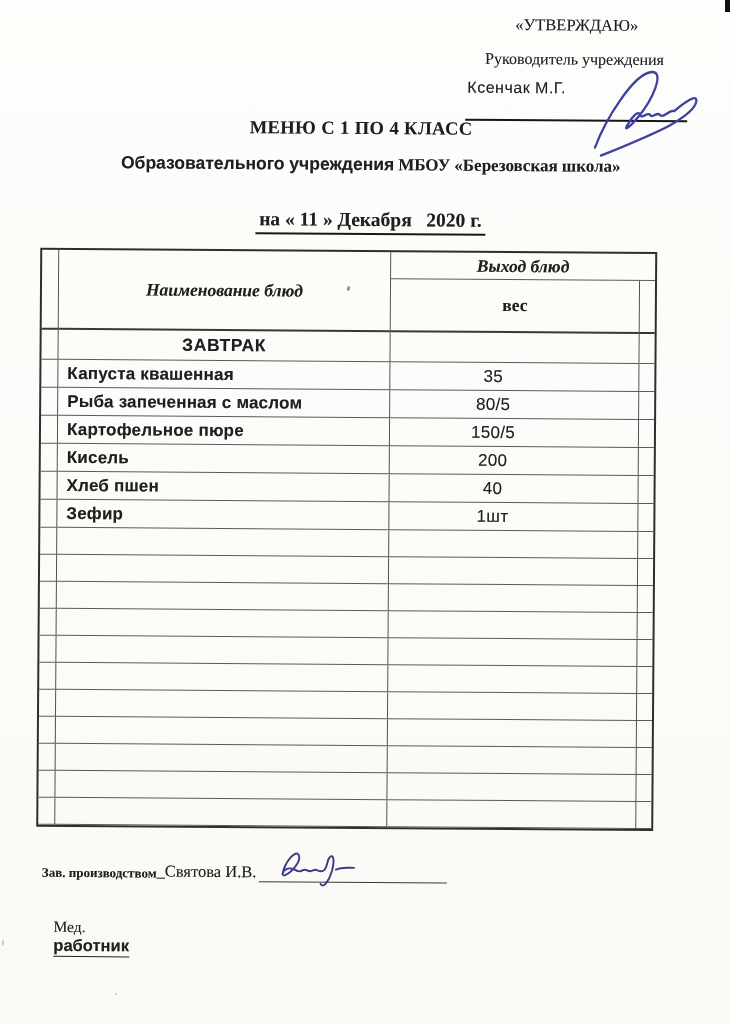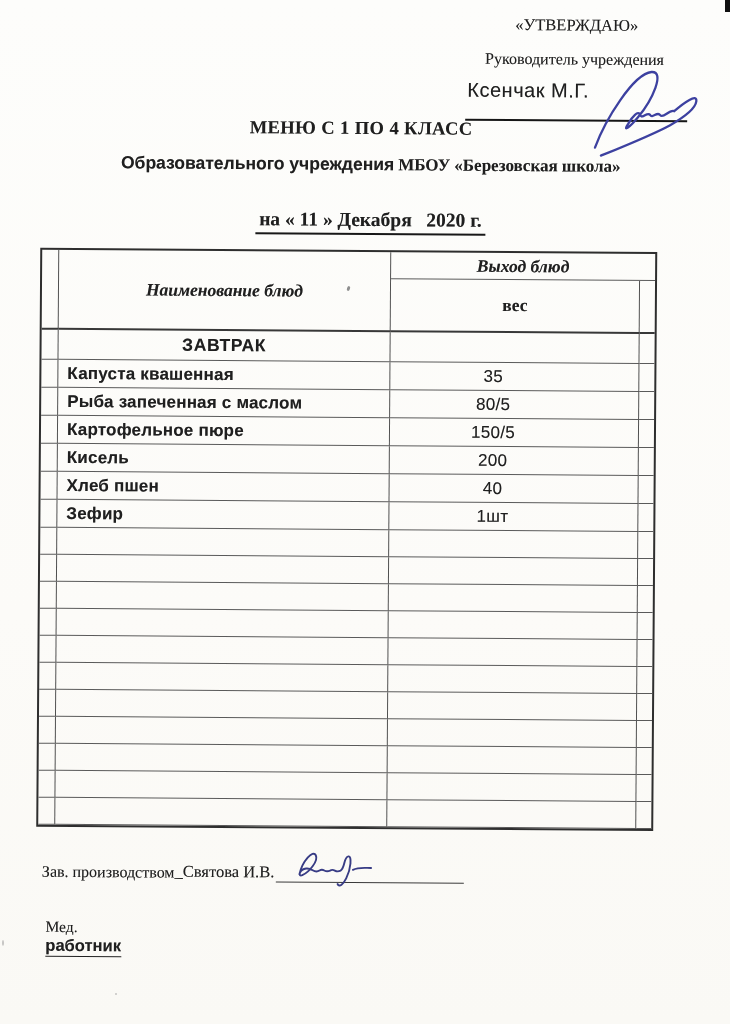--- a/index.html
+++ b/index.html
@@ -8,21 +8,21 @@
     background:linear-gradient(180deg,#fdfdfb 0%,#fcfbf8 60%,#faf9f5 100%);
     font-family:"Liberation Serif",serif;color:#1f1f1f;
     text-shadow:0 0 .5px rgba(25,25,25,.4);
   }
   .sheet{position:absolute;inset:0;transform:rotate(.4deg);transform-origin:365px 0;}
   .abs{position:absolute;}
 
   
   .stamp{left:462px;top:14px;width:230px;text-align:center;font-size:16.5px;}
   .role{left:448px;top:49px;width:254px;text-align:center;font-size:16px;}
-  .kname{left:468px;top:78px;font-family:"Liberation Sans",sans-serif;font-size:20px;letter-spacing:.5px;text-align:center;}
+  .kname{left:468px;top:78px;font-family:"Liberation Sans",sans-serif;font-size:16px;letter-spacing:.5px;text-align:center;}
   .sig-underline{left:466px;top:118px;width:222px;height:2.4px;background:#161616;}
   .sig1{left:576px;top:62px;width:130px;height:98px;}
 
   
   .menu-title{left:0;top:118px;width:724px;text-align:center;font-weight:bold;font-size:18.5px;letter-spacing:.4px;}
   .org{left:0;top:154px;width:744px;text-align:center;font-weight:bold;}
   .org-prefix{font-family:"Liberation Sans",sans-serif;font-size:17.5px;}
   .org-name{font-family:"Liberation Serif",serif;font-size:17px;}
   .date-wrap{left:0;top:209px;width:744px;text-align:center;}
   .date{display:inline-block;font-weight:bold;font-size:19.5px;border-bottom:2.4px solid #181818;padding:0 4px 2px 4px;white-space:pre;}
@@ -44,27 +44,27 @@
   .name-hdr{grid-row:1/3;grid-column:2;justify-content:center;font-style:italic;font-weight:bold;font-size:17.5px;}
   .out-hdr{grid-row:1;grid-column:3/5;justify-content:center;font-style:italic;font-weight:bold;font-size:17.5px;}
   .ves-hdr{grid-row:2;grid-column:3;justify-content:center;font-weight:bold;font-size:17.5px;}
   .ves-side{grid-row:2;grid-column:4;}
   .section-label{justify-content:center;font-family:"Liberation Sans",sans-serif;font-weight:bold;font-size:17.5px;letter-spacing:.6px;}
   .dish{font-family:"Liberation Sans",sans-serif;font-weight:bold;font-size:17px;padding-left:9px;letter-spacing:.2px;white-space:nowrap;}
   .wt{font-family:"Liberation Sans",sans-serif;font-size:17px;justify-content:center;padding-right:42px;letter-spacing:.3px;}
 
   
   .prod{left:48px;top:860px;display:flex;align-items:flex-end;}
-  .prod-label{font-size:16px;}
+  .prod-label{font-size:13px;font-weight:bold;}
   .prod-name{font-size:16.5px;}
   .prod-line{position:relative;width:188px;height:22px;border-bottom:1.7px solid #3a3a3a;margin-left:2px;}
   .sig2{position:absolute;left:14px;top:-14px;}
   .med{left:48px;top:920px;display:flex;align-items:baseline;flex-direction:column;}
   .med-label{font-size:15.5px;}
-  .med-role{font-family:"Liberation Sans",sans-serif;font-weight:bold;font-size:16.5px;border-bottom:1.9px solid #222;margin-left:4px;padding-bottom:1px;text-align:center;}
+  .med-role{font-family:"Liberation Sans",sans-serif;font-weight:bold;font-size:16.5px;border-bottom:1.9px solid #222;margin-left:12px;padding-bottom:1px;text-align:center;}
 
   
   .corner-mark{position:absolute;right:0;top:0;width:5px;height:12px;background:#101010;}
   .speck{position:absolute;background:#8f8f8f;border-radius:50%;}
   .speck1{left:347px;top:286px;width:3px;height:5px;transform:rotate(20deg);}
   .speck2{left:2px;top:940px;width:2px;height:6px;opacity:.5;}
   .speck3{left:115px;top:993px;width:2px;height:2px;opacity:.5;}
 </style>
 </head>
 <body>

